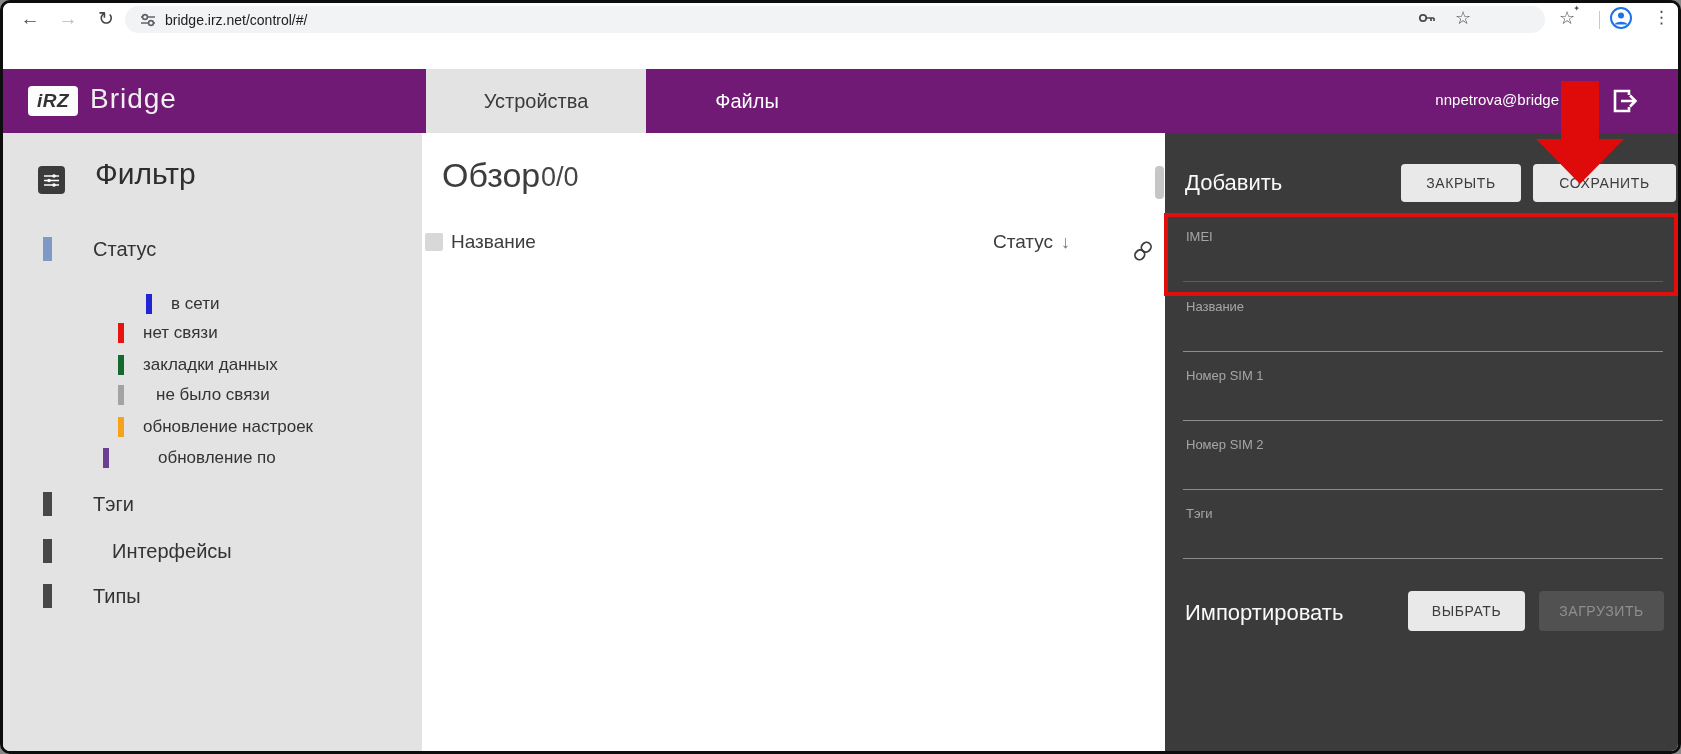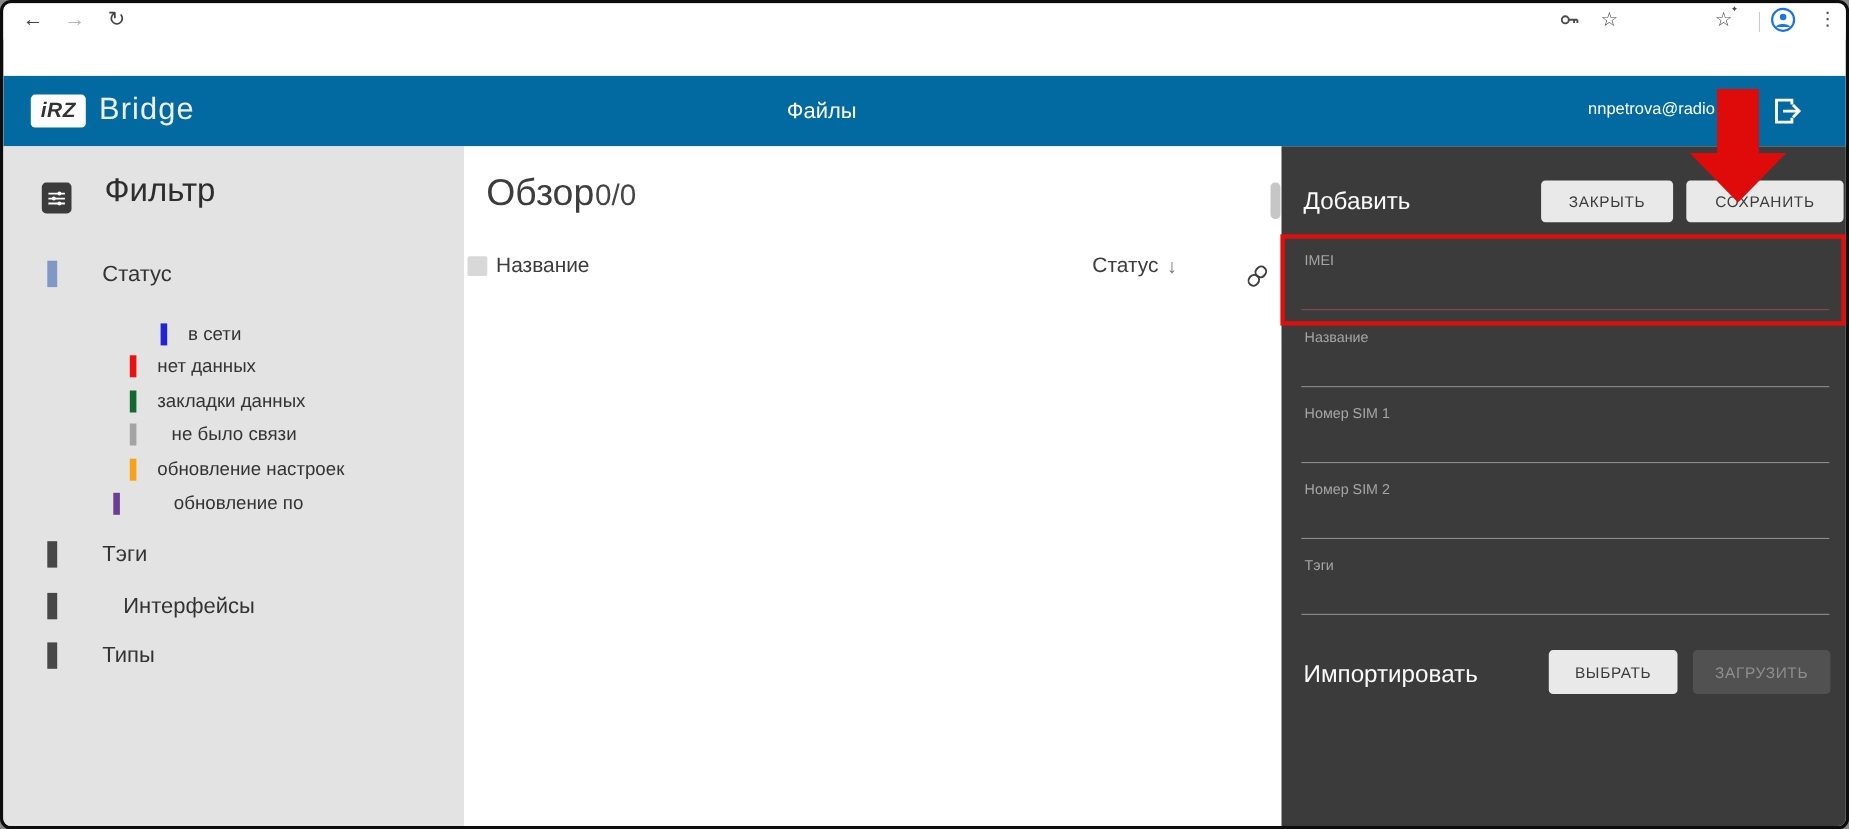--- a/index.html
+++ b/index.html
@@ -15,21 +15,21 @@
   .url-pill{left:122px;top:3px;width:1420px;height:27px;background:#f1f3f4;border-radius:14px;
             display:flex;align-items:center;}
   .url-text{font-size:14px;color:#202124;margin-left:8px;}
   .pill-icon{position:absolute;top:3px;height:24px;width:24px;display:flex;align-items:center;justify-content:center;}
   .star{font-size:18px;color:#4a4a4a;}
   .divider-v{width:1px;background:#c9c9c9;}
   .bookmarks{left:0;top:33px;width:100%;height:33px;background:#fff;}
   .bm-label{font-size:13px;color:#202124;}
 
   
-  .app-header{left:0;top:66px;width:100%;height:64px;background:#0369a1;}
+  .app-header{left:0;top:66px;width:100%;height:64px;background:#701a75;}
   .logo-box{left:25px;top:17px;width:50px;height:30px;background:#fdfdfd;border-radius:4px;
             color:#333;font-weight:bold;font-style:italic;font-size:19px;display:flex;
             align-items:center;justify-content:center;letter-spacing:0.5px;}
   .brand{left:87px;top:14px;font-size:28px;font-weight:300;color:#efefef;letter-spacing:1px;}
   .tab{top:0;height:64px;display:flex;align-items:center;justify-content:center;font-size:20px;cursor:pointer;}
   .tab-active{background:#e3e3e3;color:#3b3b3b;}
   .tab-idle{background:transparent;color:#ffffff;}
   .email{top:22px;font-size:15px;color:#ffffff;text-align:right;}
 
   
@@ -70,20 +70,31 @@
 </head>
 <body>
 
 <div class="screen">
 
   <div class="abs toolbar">
     <div class="abs nav-btn" style="left:14px;top:2px;">←</div>
     <div class="abs nav-btn disabled" style="left:52px;top:2px;">→</div>
     <div class="abs nav-btn" style="left:90px;top:2px;">↻</div>
 
+    <div class="abs url-pill">
+      <span style="margin-left:14px;display:flex;">
+        <svg width="18" height="18" viewBox="0 0 18 18">
+          <line x1="2" y1="6" x2="16" y2="6" stroke="#5f6368" stroke-width="1.6"></line>
+          <circle cx="6" cy="6" r="2.4" fill="#f1f3f4" stroke="#5f6368" stroke-width="1.6"></circle>
+          <line x1="2" y1="12" x2="16" y2="12" stroke="#5f6368" stroke-width="1.6"></line>
+          <circle cx="12" cy="12" r="2.4" fill="#f1f3f4" stroke="#5f6368" stroke-width="1.6"></circle>
+        </svg>
+      </span>
+      <span class="url-text">bridge.irz.net/control/#/</span>
+    </div>
 
     <div class="pill-icon" style="left:1412px;">
       <svg width="20" height="20" viewBox="0 0 20 20">
         <circle cx="6" cy="10" r="3.2" fill="none" stroke="#4a4a4a" stroke-width="1.7"></circle>
         <line x1="9" y1="10" x2="17" y2="10" stroke="#4a4a4a" stroke-width="1.7"></line>
         <line x1="14" y1="10" x2="14" y2="13" stroke="#4a4a4a" stroke-width="1.7"></line>
         <line x1="17" y1="10" x2="17" y2="13" stroke="#4a4a4a" stroke-width="1.7"></line>
       </svg>
     </div>
     <div class="pill-icon star" style="left:1448px;">☆</div>
@@ -103,25 +114,28 @@
     <div class="abs" style="left:1650px;top:4px;font-size:17px;color:#4a4a4a;">⋮</div>
   </div>
 
 
   <div class="abs app-header">
     <div class="abs logo-box">
       <span>iRZ</span>
     </div>
     <div class="abs brand">Bridge</div>
 
+    <div class="abs tab tab-active" style="left:423px;width:220px;">
+      <span>Устройства</span>
+    </div>
     <div class="abs tab tab-idle" style="left:643px;width:202px;">
       <span>Файлы</span>
     </div>
 
-    <div class="abs email" style="left:1330px;width:226px;">nnpetrova@radio</div>
+    <div class="abs email" style="left:1330px;width:226px;">nnpetrova@bridge</div>
     <div class="abs" style="left:1606px;top:16px;">
       <svg width="32" height="32" viewBox="0 0 32 32">
         <path d="M20 10 v-4 h-14 v20 h14 v-4" fill="none" stroke="#fff" stroke-width="2.6"></path>
         <line x1="12" y1="16" x2="26" y2="16" stroke="#fff" stroke-width="2.6"></line>
         <path d="M21 10.5 L26.5 16 L21 21.5" fill="none" stroke="#fff" stroke-width="2.6"></path>
       </svg>
     </div>
   </div>
 
   <div class="abs sidebar">
@@ -141,21 +155,21 @@
       <div class="sec-bar" style="background: rgb(127, 152, 197);"></div>
       <div class="sec-label" style="margin-left:41px;">Статус</div>
     </div>
 
     <div class="abs side-row" style="left:115px;top:161px;padding-left:28px;">
       <div class="item-bar" style="background: rgb(35, 35, 214);"></div>
       <div class="item-label" style="margin-left:19px;">в сети</div>
     </div>
     <div class="abs side-row" style="left:115px;top:190px;">
       <div class="item-bar" style="background: rgb(232, 18, 18);"></div>
-      <div class="item-label" style="margin-left:19px;">нет данных</div>
+      <div class="item-label" style="margin-left:19px;">нет связи</div>
     </div>
     <div class="abs side-row" style="left:115px;top:222px;">
       <div class="item-bar" style="background: rgb(21, 104, 46);"></div>
       <div class="item-label" style="margin-left:19px;">закладки данных</div>
     </div>
     <div class="abs side-row" style="left:115px;top:252px;">
       <div class="item-bar" style="background: rgb(163, 163, 163);"></div>
       <div class="item-label" style="margin-left:32px;">не было связи</div>
     </div>
     <div class="abs side-row" style="left:115px;top:284px;">

